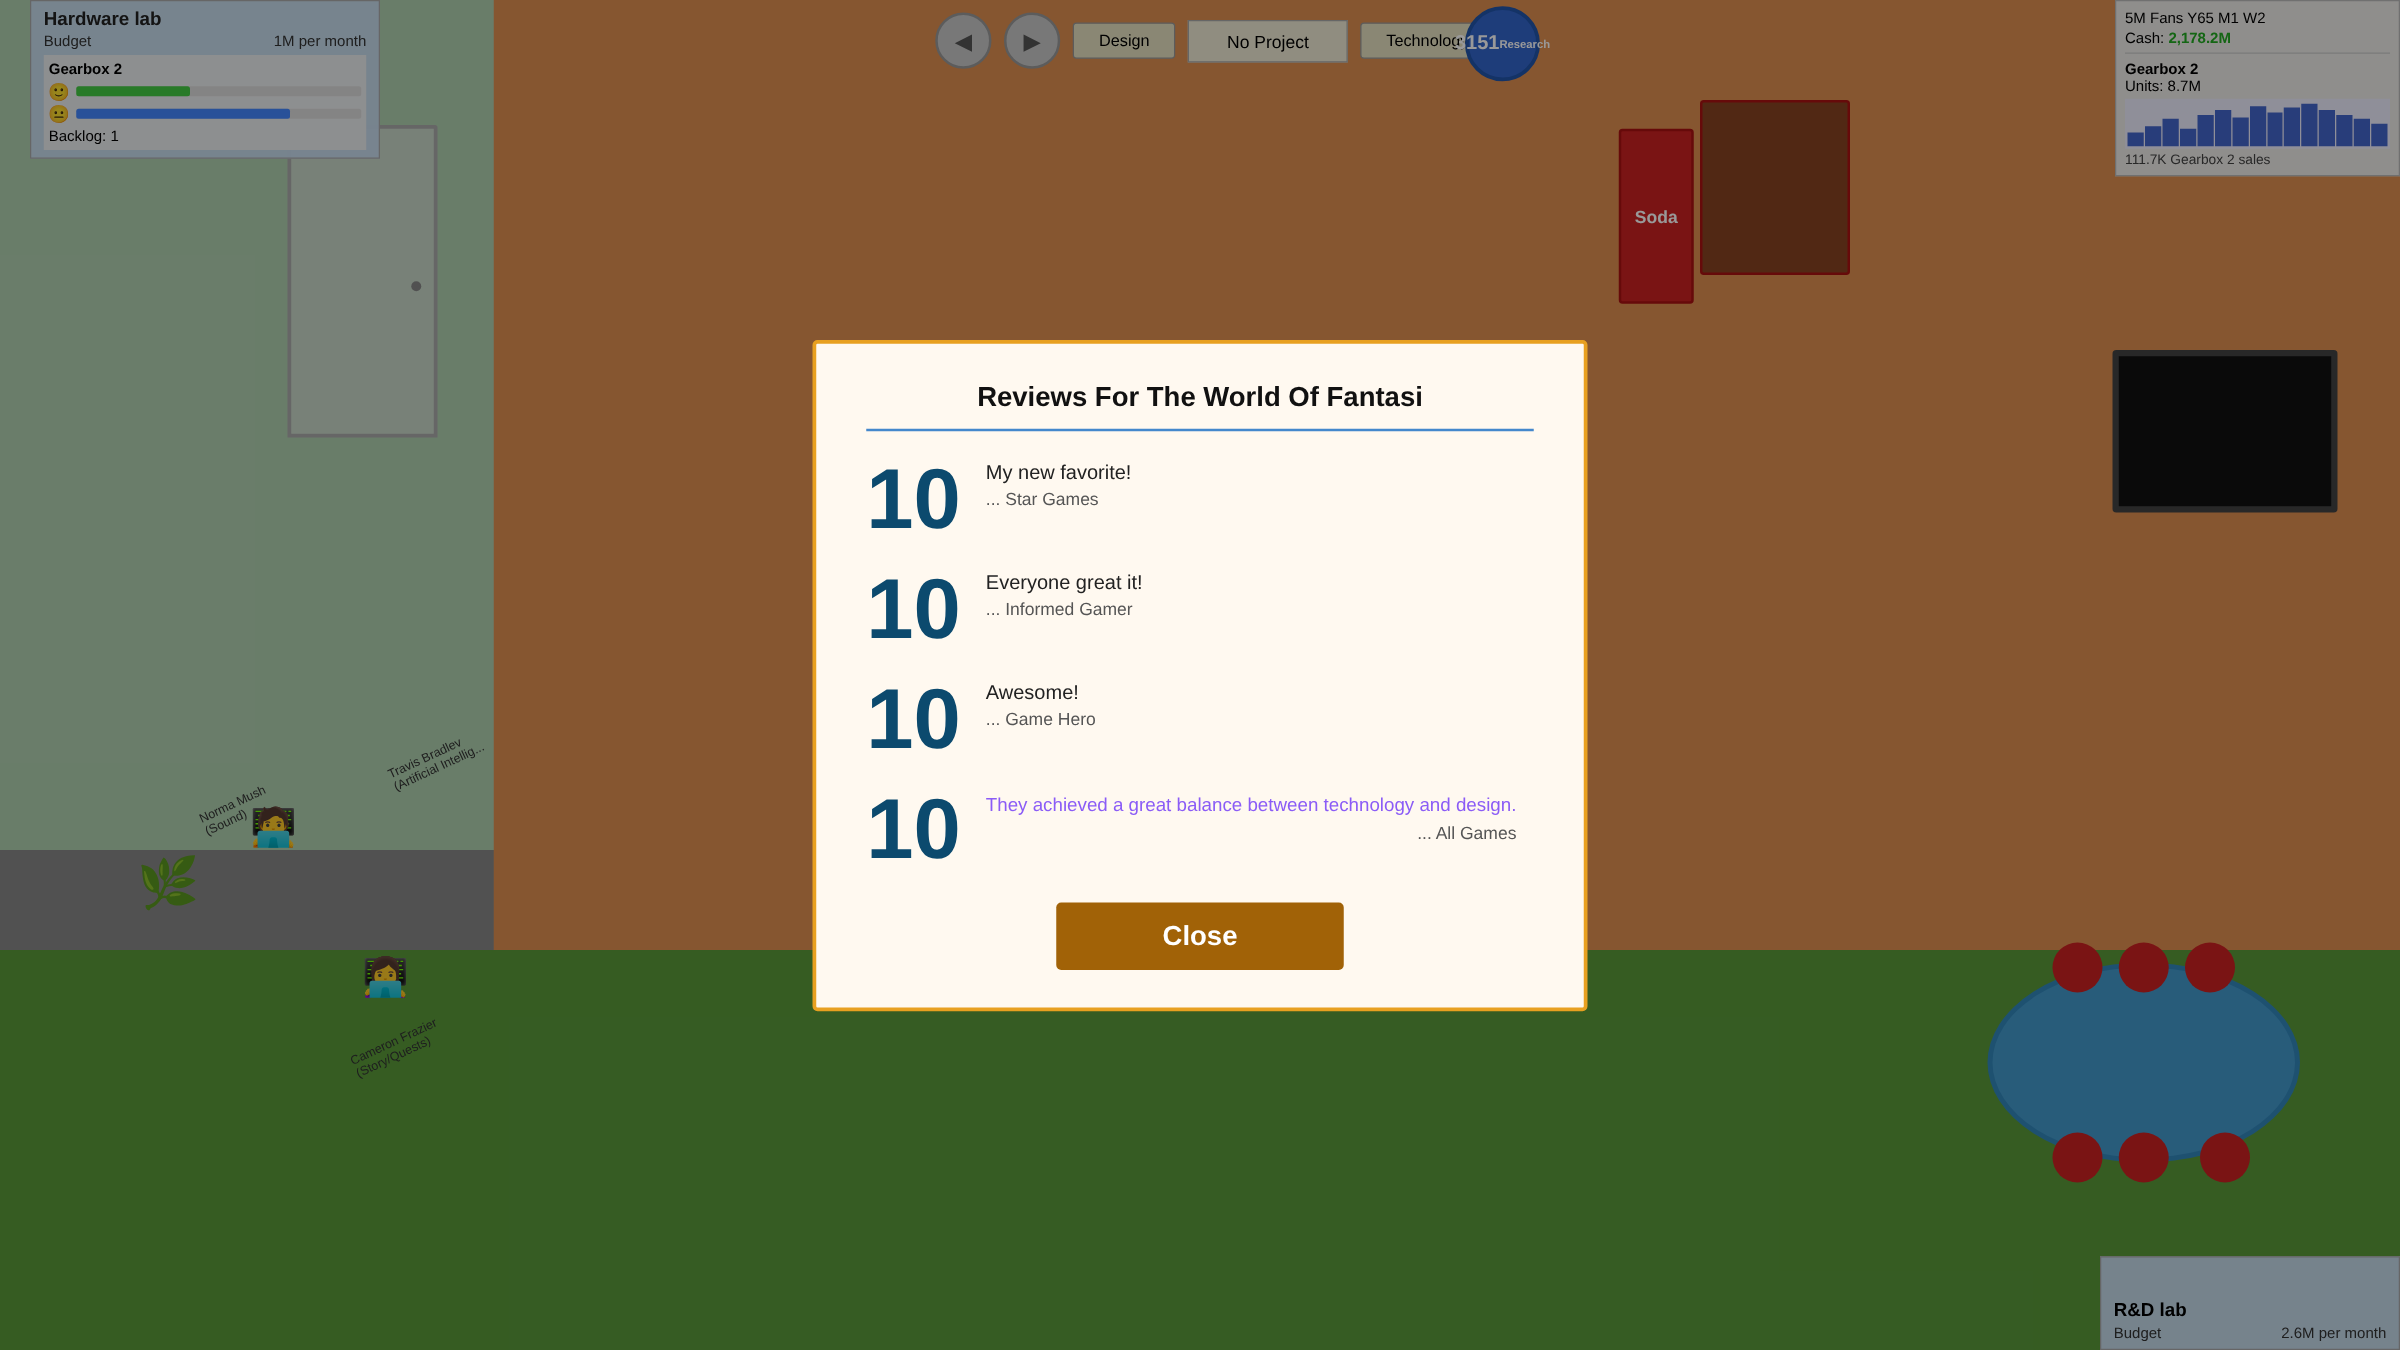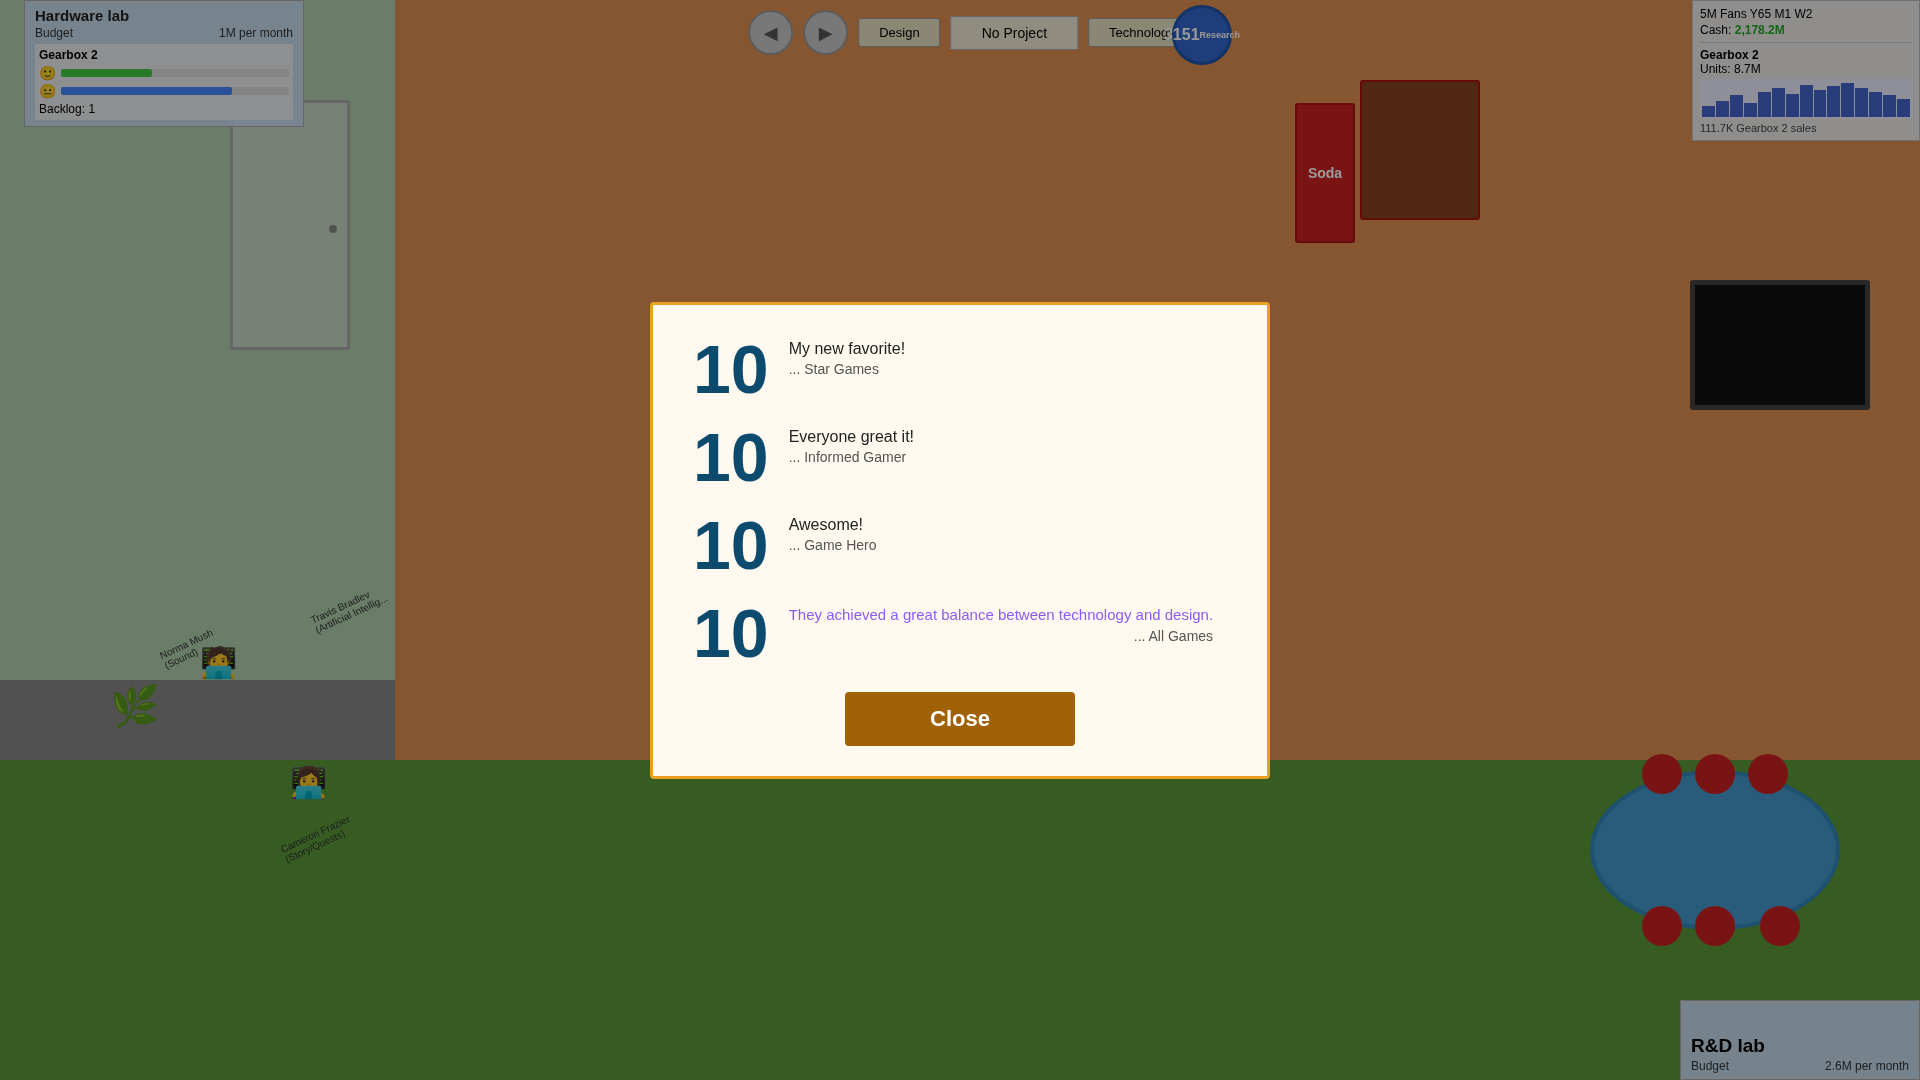--- a/index.html
+++ b/index.html
@@ -236,21 +236,21 @@
       bottom: 0;
       right: 0;
       width: 240px;
       background: rgba(200, 220, 240, 0.97);
       border: 1px solid #aaa;
       padding: 6px 10px;
     }
 
     .rd-title {
       font-weight: bold;
-      font-size: 19px;
+      font-size: 15px;
       margin-top: 28px;
     }
 
     
     .modal-overlay {
       position: absolute;
       top: 0;
       left: 0;
       width: 100%;
       height: 100%;
@@ -552,20 +552,21 @@
   <div class="rd-title">R&amp;D lab</div>
   <div class="budget-row">
     <span>Budget</span>
     <span>2.6M per month</span>
   </div>
 </div>
 
 <div class="modal-overlay">
   <div class="modal-dialog">
 
+    <div class="modal-title">Reviews For The World Of Fantasi</div>
 
     <div class="review-item">
       <div class="review-score">10</div>
       <div class="review-text-block">
         <span class="review-main-text">My new favorite!</span>
         <span class="review-source">... Star Games</span>
       </div>
     </div>
 
     <div class="review-item">

